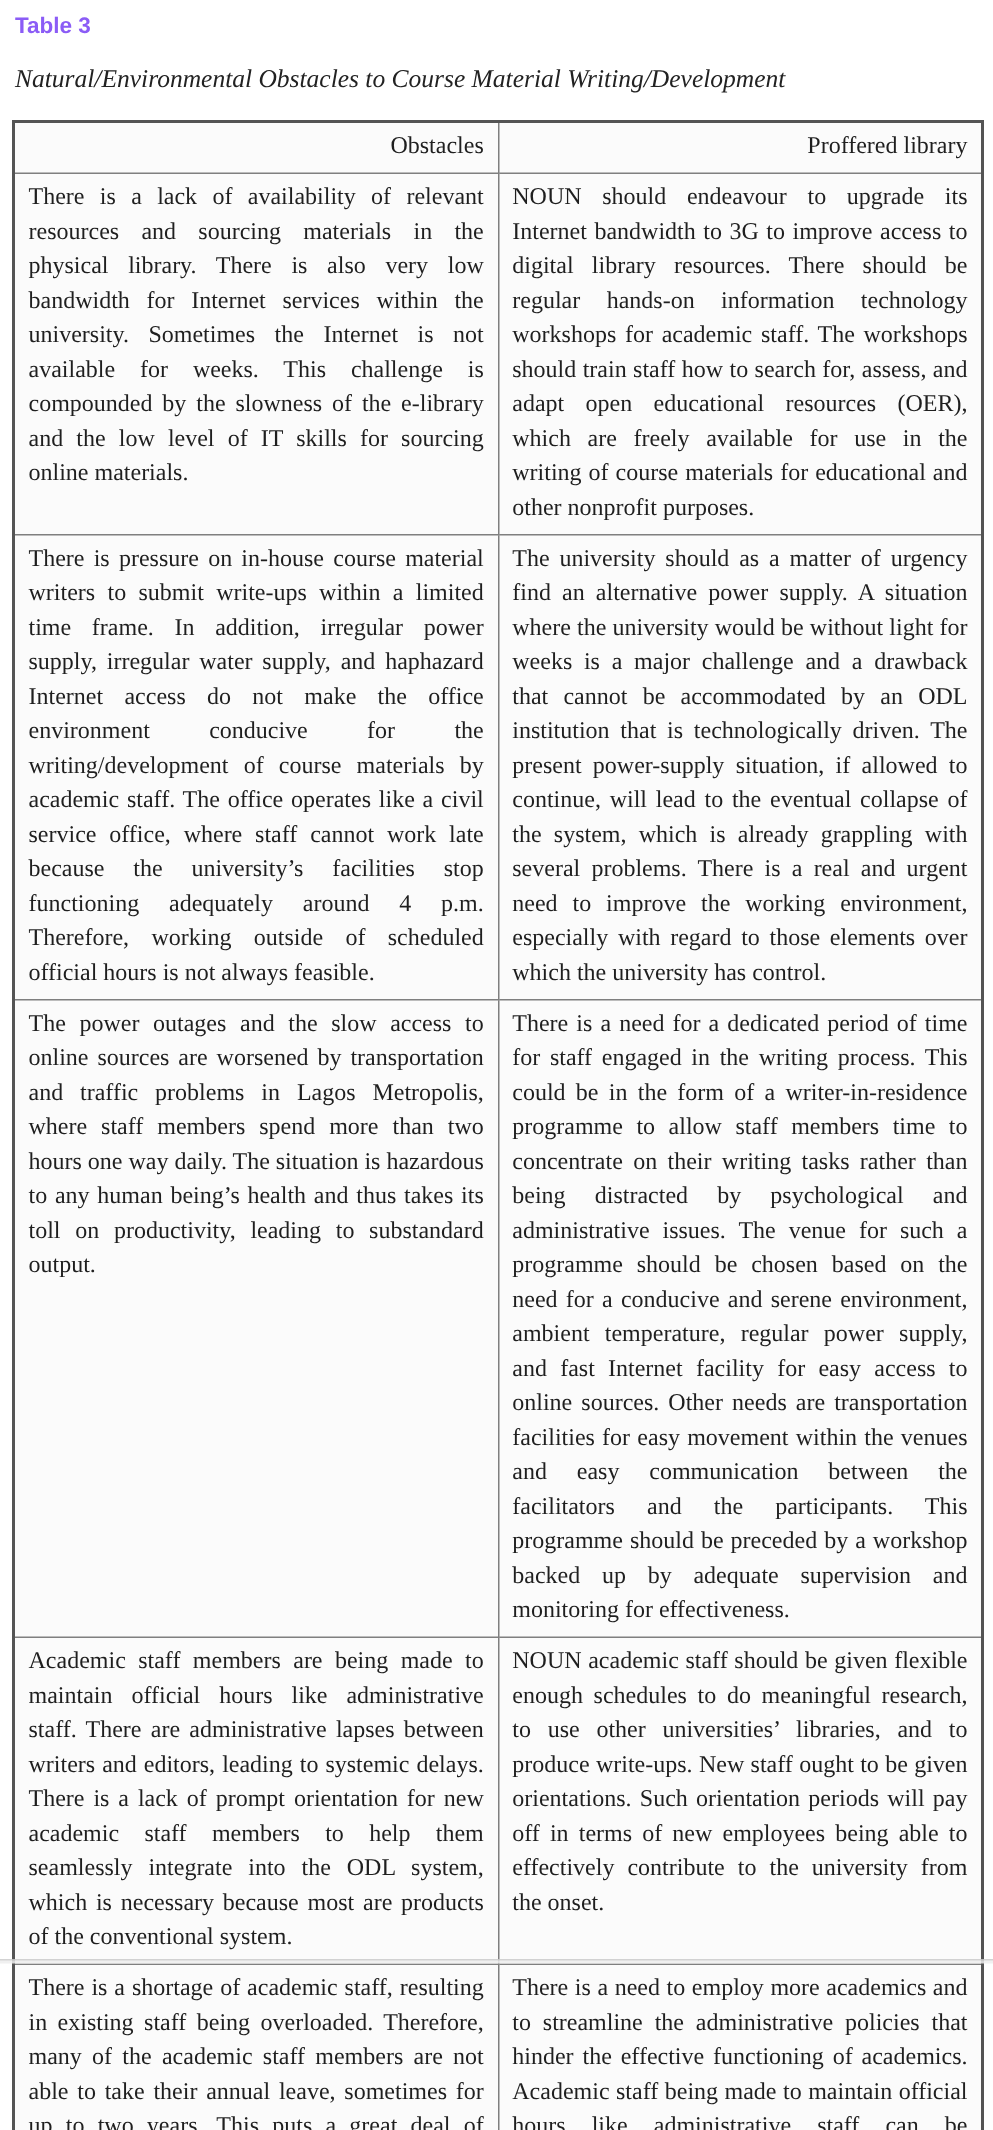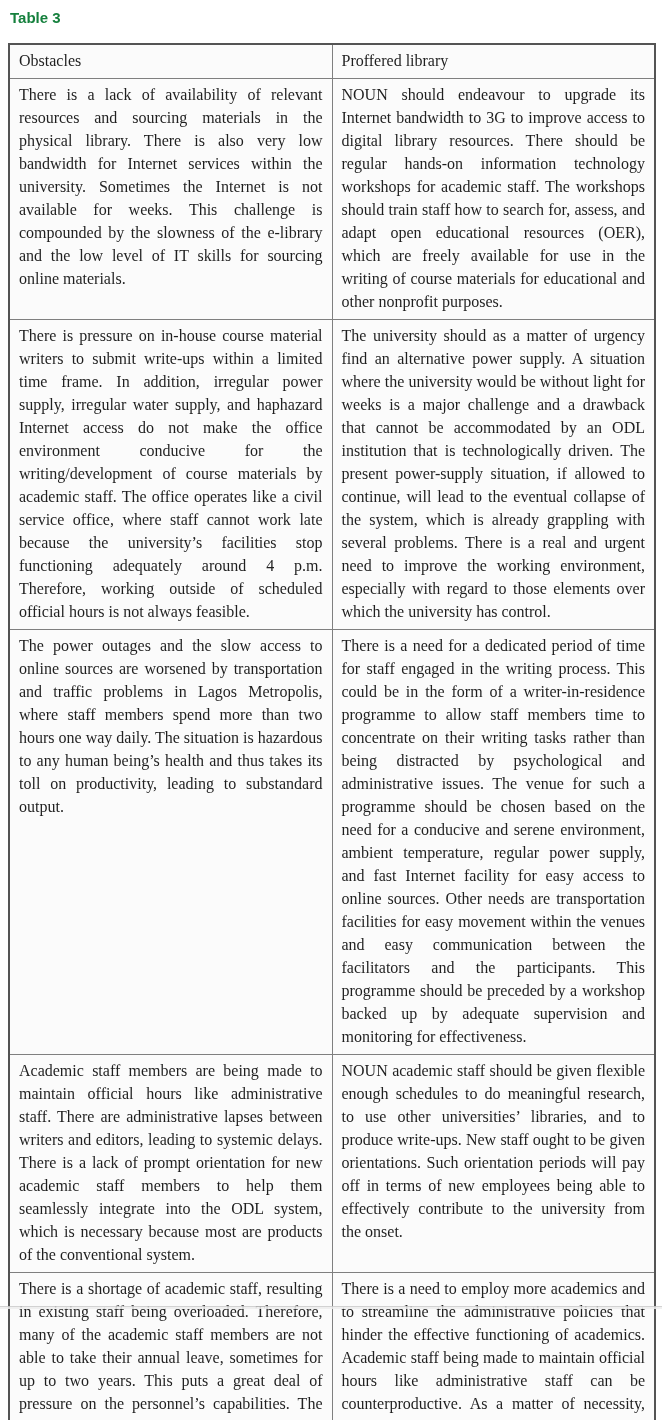--- a/index.html
+++ b/index.html
@@ -16,21 +16,21 @@
     overflow: hidden;
   }
   .doc {
     position: relative;
     width: 662px;
   }
   .table-label {
     font-family: "Liberation Sans", sans-serif;
     font-weight: bold;
     font-size: 15px;
-    color: #15803d;
+    color: #8b5cf6;
     margin: 9px 0 0 10px;
   }
   .table-caption {
     font-family: "Liberation Serif", serif;
     font-style: italic;
     font-size: 17px;
     color: #222222;
     margin: 17px 0 0 10px;
   }
   table.main-table {
@@ -44,21 +44,21 @@
   table.main-table th,
   table.main-table td {
     border: 1px solid #7f7f7f;
     vertical-align: top;
     padding: 4px 9px 6px 9px;
     font-size: 16px;
     line-height: 23px;
     font-weight: normal;
   }
   table.main-table th {
-    text-align: left;
+    text-align: right;
     height: 22px;
   }
   table.main-table td {
     text-align: justify;
   }
   col.c-left  { width: 323px; }
   col.c-right { width: 323px; }
   tr.row-1 { height: 225px; font-family: Liberation Serif, serif; }
   tr.row-2 { height: 274px; margin-top: 32px; }
   tr.row-3 { height: 368px; margin-left: 32px; }
@@ -76,20 +76,21 @@
     pointer-events: none;
   }
 </style>
 </head>
 <body>
 
 <div class="doc">
 
   <div class="table-label">Table 3</div>
 
+  <div class="table-caption">Natural/Environmental Obstacles to Course Material Writing/Development</div>
 
   <table class="main-table">
     <colgroup>
       <col class="c-left">
       <col class="c-right">
     </colgroup>
     <thead>
       <tr class="header-row">
         <th>Obstacles</th>
         <th>Proffered library</th>

